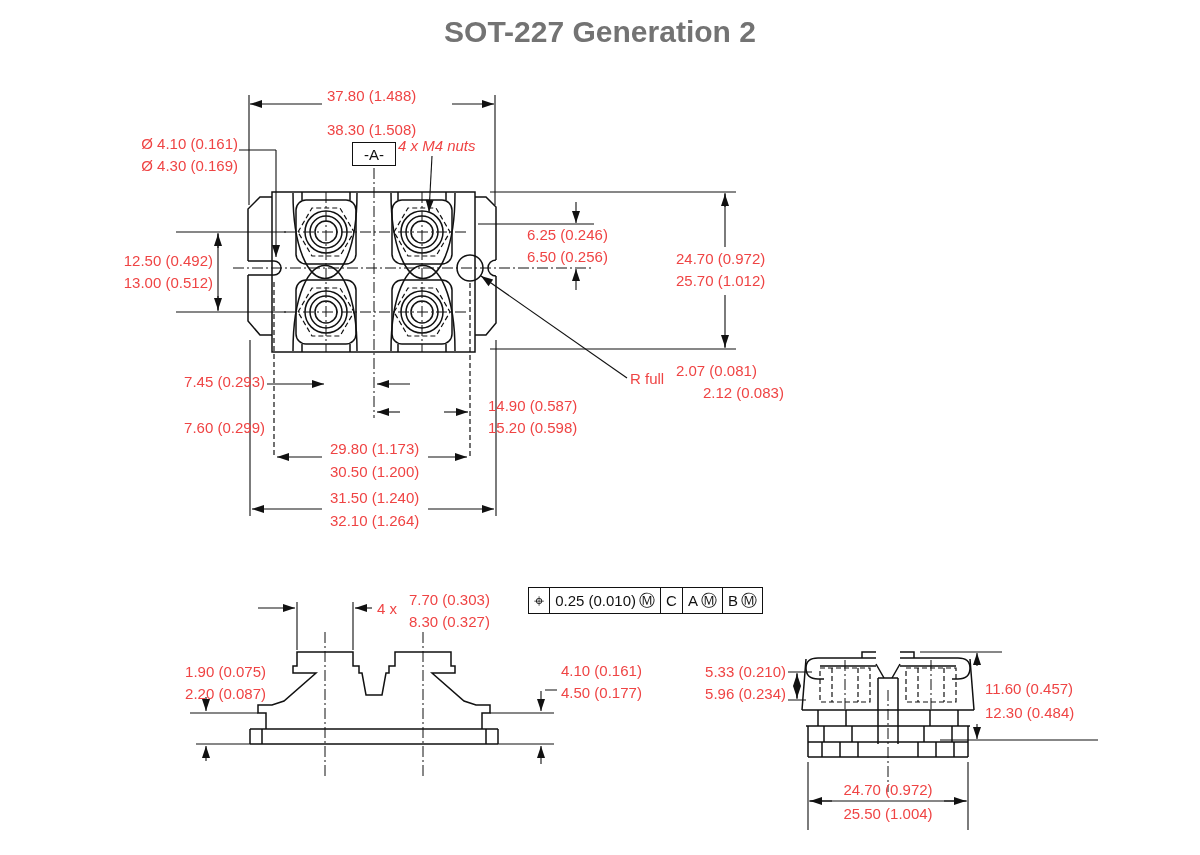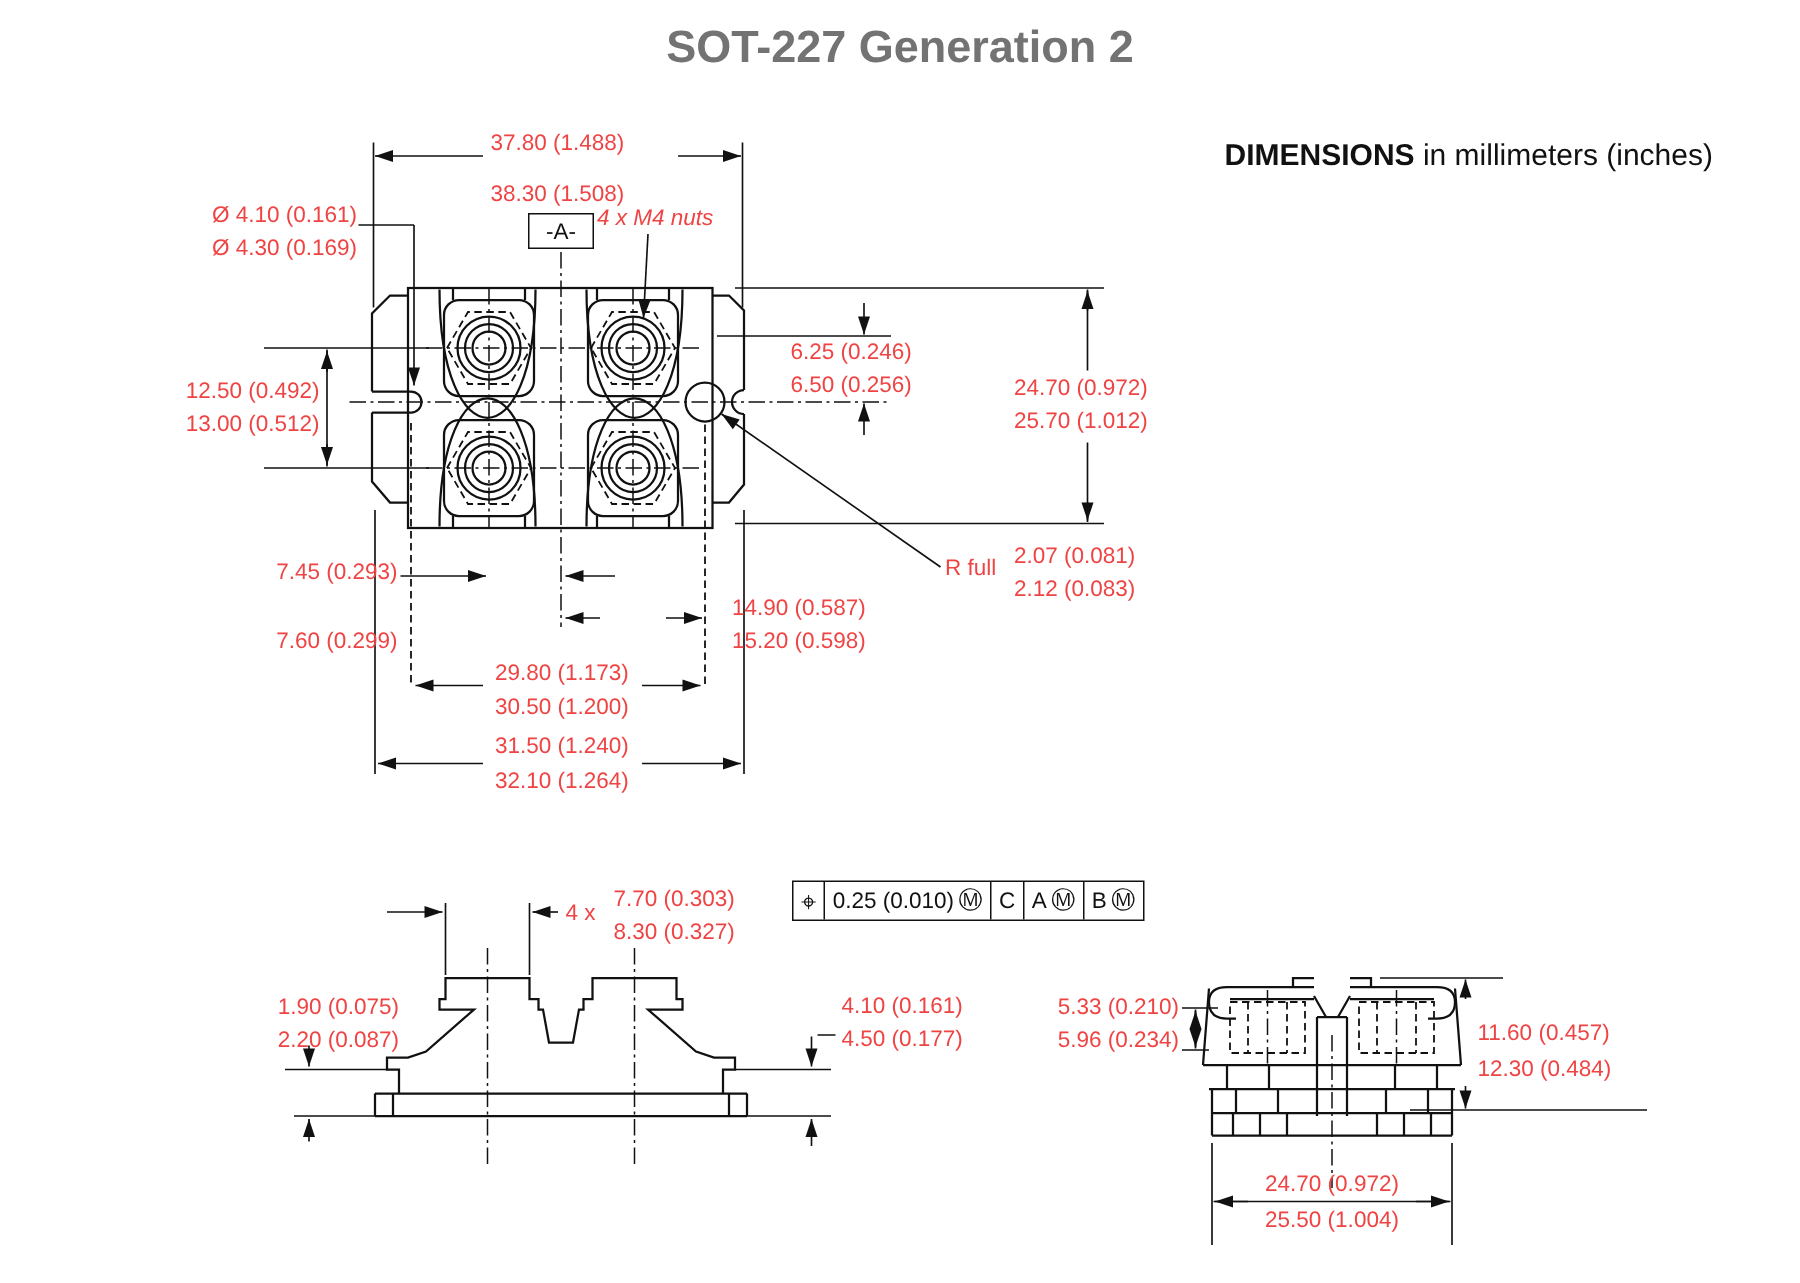--- a/index.html
+++ b/index.html
@@ -136,43 +136,40 @@
       <line x1="977" y1="666" x2="977" y2="653" marker-end="url(#ar)"></line>
       <line x1="977" y1="724" x2="977" y2="739" marker-end="url(#ar)"></line>
       <path d="M808,762 V830 M968,762 V830 M809,801 H967"></path>
       <line x1="832" y1="801" x2="810" y2="801" marker-end="url(#ar)"></line>
       <line x1="944" y1="801" x2="966" y2="801" marker-end="url(#ar)"></line>
     </g>
   </svg>
 
   <div class="title">SOT-227 Generation 2</div>
 
-  <div class="note">
-    <b>DIMENSIONS</b><span> in millimeters (inches)</span>
-  </div>
 
   <div class="lbl" style="left:327px;top:87px;">37.80 (1.488)</div>
   <div class="lbl" style="left:327px;top:91px;margin-top:30px;">38.30 (1.508)</div>
   <div class="lbl r" style="left:118px;top:135px;width:120px;">Ø 4.10 (0.161)</div>
   <div class="lbl r" style="left:118px;top:157px;width:120px;">Ø 4.30 (0.169)</div>
   <div class="lbl r" style="left:93px;top:252px;width:120px;">12.50 (0.492)</div>
   <div class="lbl r" style="left:93px;top:274px;width:120px;">13.00 (0.512)</div>
   <div class="datum-box">-A-</div>
   <div class="lbl" style="left:398px;top:137px;font-style:italic;">4 x M4 nuts</div>
   <div class="lbl" style="left:527px;top:226px;">6.25 (0.246)</div>
   <div class="lbl" style="left:527px;top:248px;">6.50 (0.256)</div>
   <div class="lbl" style="left:676px;top:250px;">24.70 (0.972)</div>
   <div class="lbl" style="left:676px;top:272px;">25.70 (1.012)</div>
   <div class="lbl r" style="left:147px;top:373px;width:118px;">7.45 (0.293)</div>
   <div class="lbl r" style="left:147px;top:395px;width:118px;margin-top:24px;">7.60 (0.299)</div>
   <div class="lbl" style="left:488px;top:397px;">14.90 (0.587)</div>
   <div class="lbl" style="left:488px;top:419px;">15.20 (0.598)</div>
   <div class="lbl" style="left:630px;top:370px;">R full</div>
   <div class="lbl" style="left:676px;top:362px;">2.07 (0.081)</div>
-  <div class="lbl" style="left:676px;top:384px;">2.12 (0.083)</div>
+  <div class="lbl" style="left:703px;top:384px;">2.12 (0.083)</div>
   <div class="lbl" style="left:330px;top:440px;">29.80 (1.173)</div>
   <div class="lbl" style="left:330px;top:463px;">30.50 (1.200)</div>
   <div class="lbl" style="left:330px;top:489px;">31.50 (1.240)</div>
   <div class="lbl" style="left:330px;top:512px;">32.10 (1.264)</div>
 
   <div class="lbl" style="left:377px;top:600px;">4 x</div>
   <div class="lbl" style="left:409px;top:591px;">7.70 (0.303)</div>
   <div class="lbl" style="left:409px;top:613px;">8.30 (0.327)</div>
   <div class="lbl r" style="left:156px;top:663px;width:110px;">1.90 (0.075)</div>
   <div class="lbl r" style="left:156px;top:685px;width:110px;">2.20 (0.087)</div>

